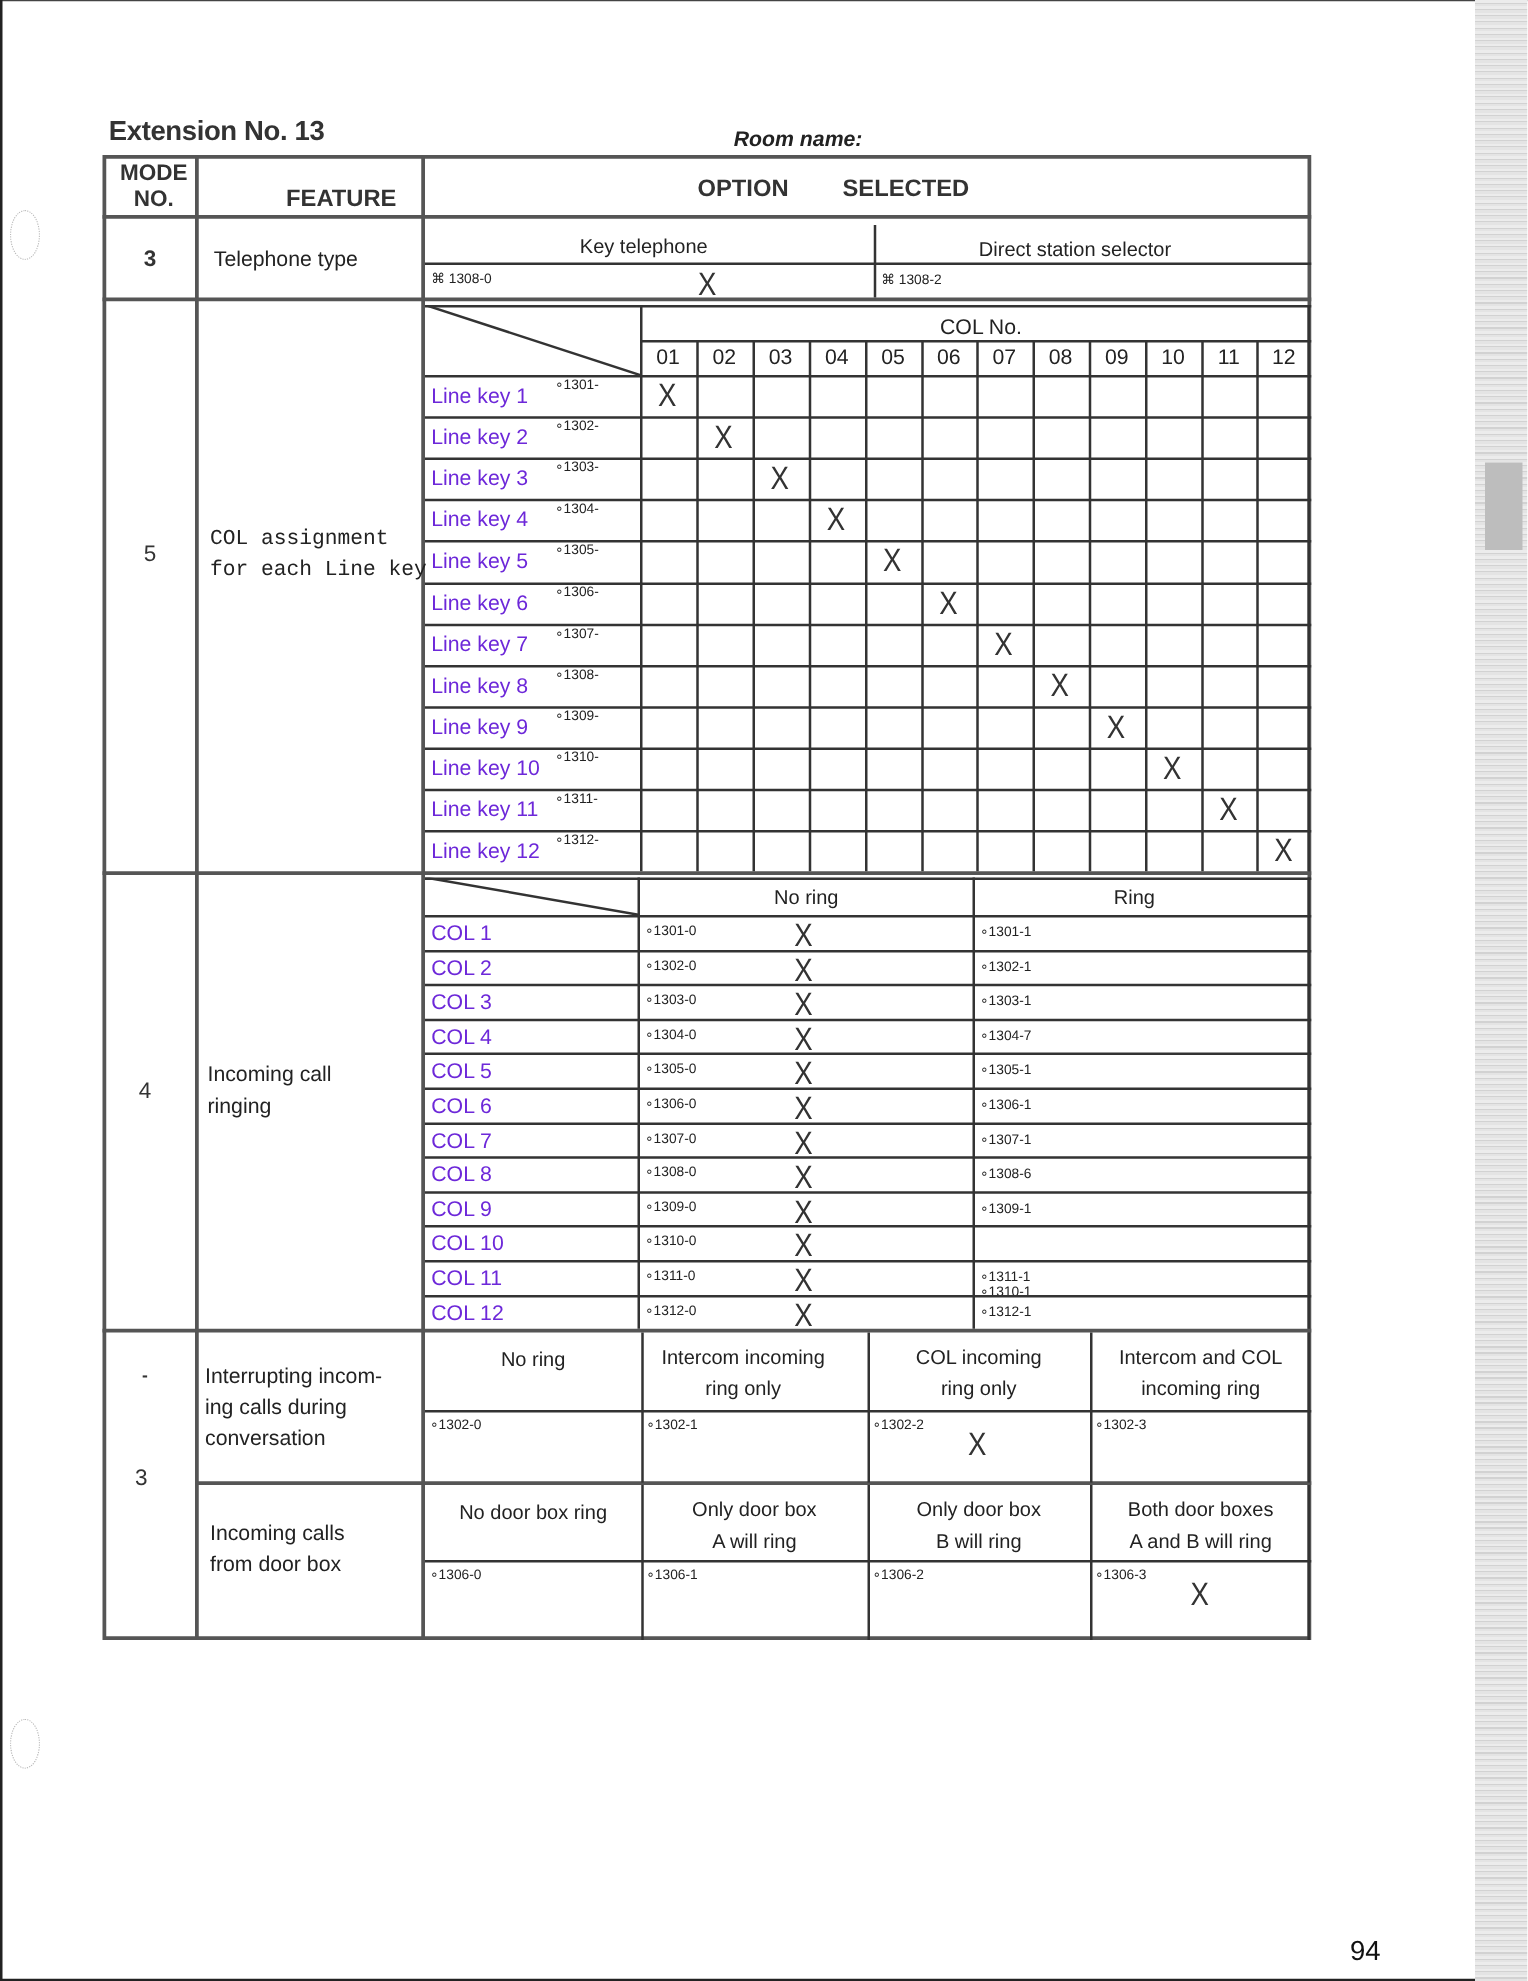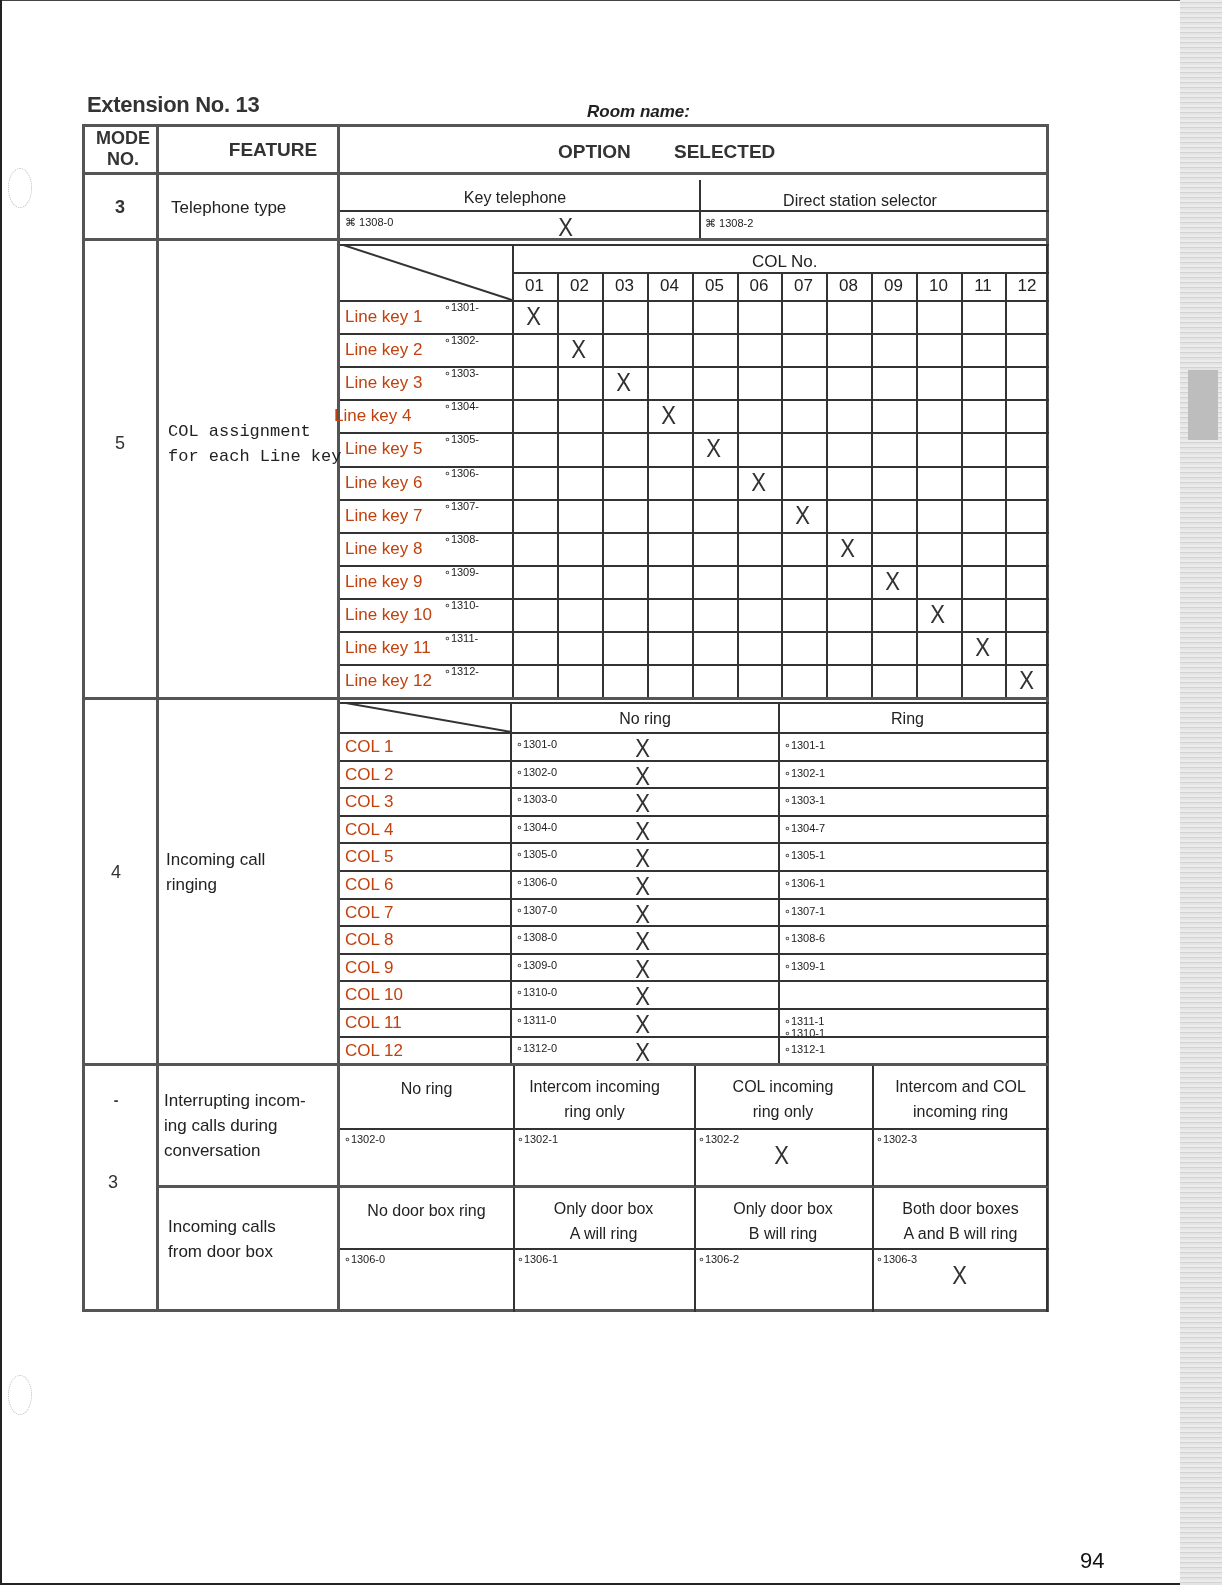--- a/index.html
+++ b/index.html
@@ -30,21 +30,21 @@
   .vline { position:absolute; width:3px; background:#555; }
   .thin-h { position:absolute; height:2px; background:#333; }
   .thin-v { position:absolute; width:2px; background:#333; }
 
   .hdr { font-weight:bold; font-size:19px; color:#333; text-align:center; }
   .mode { position:absolute; font-size:18px; font-weight:bold; color:#333; text-align:center; width:70px; }
   .feat { position:absolute; font-size:17px; color:#222; line-height:25px; }
   .opt { position:absolute; font-size:16px; color:#222; text-align:center; line-height:25px; }
   .code { position:absolute; font-size:11px; color:#222; white-space:nowrap; }
   .mark { position:absolute; font-size:26px; color:#333; font-weight:normal; line-height:1; transform:scaleX(0.85); }
-  .rowlbl { position:absolute; font-size:17px; color:#c2410c; white-space:nowrap; }
+  .rowlbl { position:absolute; font-size:17px; color:#6d28d9; white-space:nowrap; }
   .colhdr { position:absolute; font-size:17px; color:#222; text-align:center; }
   .diag { position:absolute; }
 </style>
 </head>
 <body>
 
 <div class="page-border-top"></div>
 <div class="page-border-left"></div>
 <div class="page-border-bottom"></div>
 <div class="scan-strip">
@@ -56,21 +56,21 @@
 <div class="title">Extension No. 13</div>
 <div class="room">Room name:</div>
 <div class="page-num">94</div>
 
 <div class="frame"></div>
 
 <div class="abs hdr" style="left:88px;top:128px;width:70px;line-height:21px;font-size:18px;">
   <div>MODE</div>
   <div>NO.</div>
 </div>
-<div class="abs hdr" style="left:160px;top:139px;width:178px;padding-left:48px;">FEATURE</div>
+<div class="abs hdr" style="left:160px;top:149px;width:178px;padding-left:48px;">FEATURE</div>
 <div class="abs hdr" style="left:558px;top:141px;">OPTION</div>
 <div class="abs hdr" style="left:674px;top:141px;">SELECTED</div>
 
 <div class="vline" style="left:156px;top:124px;height:1188px;"></div>
 <div class="vline" style="left:337px;top:124px;height:1188px;"></div>
 <div class="hline" style="left:82px;top:172px;width:967px;"></div>
 <div class="hline" style="left:82px;top:238px;width:967px;"></div>
 <div class="hline" style="left:82px;top:697px;width:967px;"></div>
 <div class="hline" style="left:82px;top:1063px;width:967px;"></div>
 <div class="hline" style="left:156px;top:1185px;width:893px;"></div>
@@ -164,21 +164,21 @@
     <div class="abs" style="left:649px;top:368px;width:43px;height:31px;"></div>
     <div class="abs" style="left:694px;top:368px;width:43px;height:31px;"></div>
     <div class="abs" style="left:739px;top:368px;width:42px;height:31px;"></div>
     <div class="abs" style="left:783px;top:368px;width:43px;height:31px;"></div>
     <div class="abs" style="left:828px;top:368px;width:43px;height:31px;"></div>
     <div class="abs" style="left:873px;top:368px;width:43px;height:31px;"></div>
     <div class="abs" style="left:918px;top:368px;width:43px;height:31px;"></div>
     <div class="abs" style="left:963px;top:368px;width:42px;height:31px;"></div>
     <div class="abs" style="left:1007px;top:368px;width:42px;height:31px;"></div>
     <div class="thin-h" style="left:340px;top:399px;width:709px;"></div>
-    <div class="rowlbl" style="left:334px;top:406px;text-align:right;">Line key 4</div>
+    <div class="rowlbl" style="left:345px;top:406px;text-align:right;">Line key 4</div>
     <div class="code" style="left:444px;top:400px;">∘1304-</div>
     <div class="abs" style="left:514px;top:401px;width:43px;height:31px;"></div>
     <div class="abs" style="left:559px;top:401px;width:43px;height:31px;"></div>
     <div class="abs" style="left:604px;top:401px;width:43px;height:31px;"></div>
     <div class="abs" style="left:649px;top:401px;width:43px;height:31px;"></div>
     <div class="mark" style="left:660px;top:402px;">X</div>
     <div class="abs" style="left:694px;top:401px;width:43px;height:31px;"></div>
     <div class="abs" style="left:739px;top:401px;width:42px;height:31px;"></div>
     <div class="abs" style="left:783px;top:401px;width:43px;height:31px;"></div>
     <div class="abs" style="left:828px;top:401px;width:43px;height:31px;"></div>

